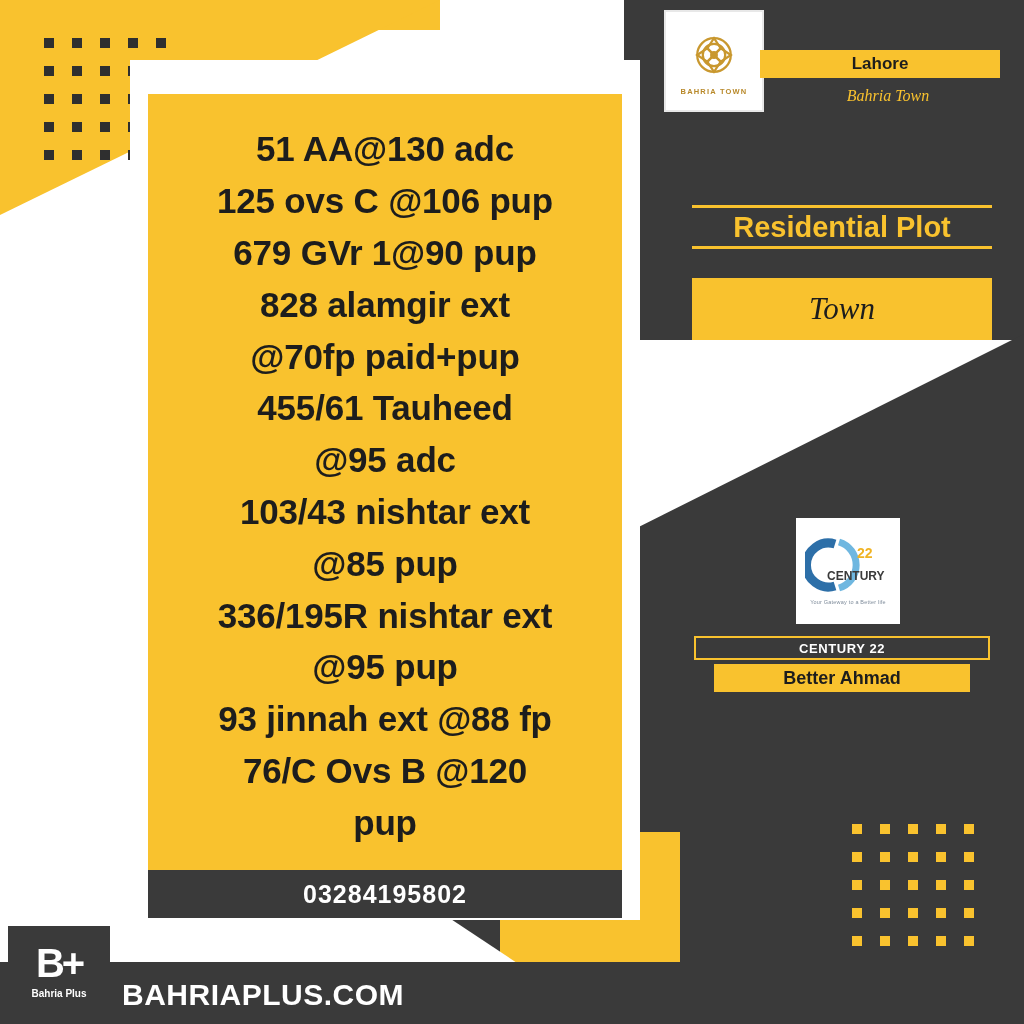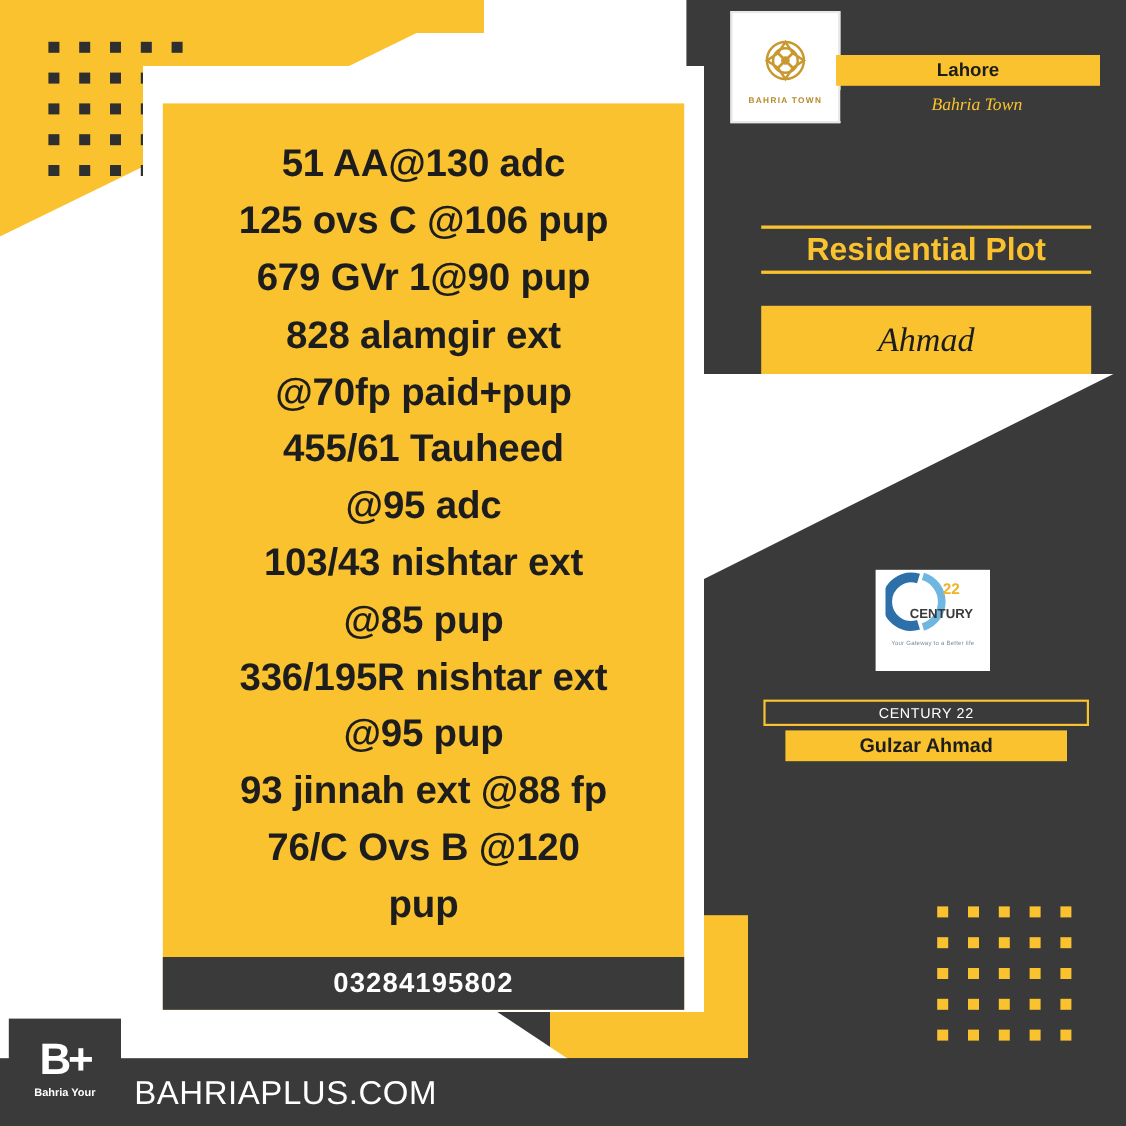--- a/index.html
+++ b/index.html
@@ -122,34 +122,34 @@
   .prop-purpose {
     position:absolute; left:692px; top:278px; width:300px; height:62px;
     background:#f9c22e; color:#1d1d1d;
     display:flex; align-items:center; justify-content:center;
     font-family:"Liberation Serif", serif; font-style:italic;
     font-size:31px;
   }
 
   
   .agency-logo-box {
-    position:absolute; left:796px; top:518px; width:104px; height:92px;
+    position:absolute; left:796px; top:518px; width:104px; height:106px;
     background:#ffffff;
-    display:flex; align-items:flex-start; justify-content:center;
+    display:flex; align-items:center; justify-content:center;
   }
   .agency-logo-inner { text-align:center; line-height:1; }
   .agency-logo-sub {
     font-size:5.5px; color:#7f8c9b; margin-top:3px; letter-spacing:.2px;
   }
   .agency-name-bar {
     position:absolute; left:694px; top:636px; width:296px; height:24px;
     background:#3a3a3a; color:#ffffff;
     border:2px solid #f9c22e;
     display:flex; align-items:center; justify-content:center;
-    font-size:13px; font-weight:400; letter-spacing:.6px;
+    font-size:13px; font-weight:700; letter-spacing:.6px;
   }
   .agent-name-bar {
     position:absolute; left:714px; top:664px; width:256px; height:28px;
     background:#f9c22e; color:#1d1d1d;
     display:flex; align-items:center; justify-content:center;
     font-size:18px; font-weight:700;
   }
 
   
   .footer-logo-box {
@@ -157,21 +157,21 @@
     background:#3a3a3a;
     display:flex; flex-direction:column; align-items:center; justify-content:center;
     color:#ffffff;
   }
   .footer-logo-mark {
     font-size:40px; font-weight:700; line-height:1; letter-spacing:-3px;
   }
   .footer-logo-text { font-size:10px; margin-top:5px; font-weight:700; }
   .footer-site {
     position:absolute; left:122px; bottom:12px;
-    color:#ffffff; font-size:30px; font-weight:400; letter-spacing:.5px;
+    color:#ffffff; font-size:30px; font-weight:700; letter-spacing:.5px;
   }
 </style>
 </head>
 <body>
 
 <div class="stage">
 
   <div class="bg-yellow-top-strip"></div>
   <div class="bg-yellow-top-left"></div>
   <div class="bg-dark-right"></div>
@@ -269,36 +269,36 @@
       </g>
       <circle cx="50" cy="50" r="7" fill="#c9982f"></circle>
     </svg>
     <div class="brand-logo-caption">BAHRIA TOWN</div>
   </div>
 
   <div class="city-bar">Lahore</div>
   <div class="society-bar">Bahria Town</div>
 
   <div class="prop-type">Residential Plot</div>
-  <div class="prop-purpose">Ahmad</div>
+  <div class="prop-purpose">Town</div>
 
   <div class="agency-logo-box">
     <div class="agency-logo-inner">
       <svg width="86" height="58" viewBox="0 0 86 58">
         <path d="M30 8 A22 22 0 1 0 30 50" fill="none" stroke="#2d6fa8" stroke-width="9"></path>
         <path d="M34 6 A24 24 0 0 1 34 52" fill="none" stroke="#6fb7e0" stroke-width="7"></path>
         <text x="52" y="22" font-family="Liberation Sans, sans-serif" font-size="14" font-weight="700" fill="#f0b323">22</text>
         <text x="22" y="44" font-family="Liberation Sans, sans-serif" font-size="12" font-weight="700" fill="#3a3a3a">CENTURY</text>
       </svg>
       <div class="agency-logo-sub">Your Gateway to a Better life</div>
     </div>
   </div>
 
   <div class="agency-name-bar">CENTURY 22</div>
-  <div class="agent-name-bar">Gulzar Ahmad</div>
+  <div class="agent-name-bar">Better Ahmad</div>
 
   <div class="footer-logo-box">
     <div class="footer-logo-mark">B+</div>
-    <div class="footer-logo-text">Bahria Your</div>
+    <div class="footer-logo-text">Bahria Plus</div>
   </div>
   <div class="footer-site">BAHRIAPLUS.COM</div>
 
 </div>
 
 </body></html>

